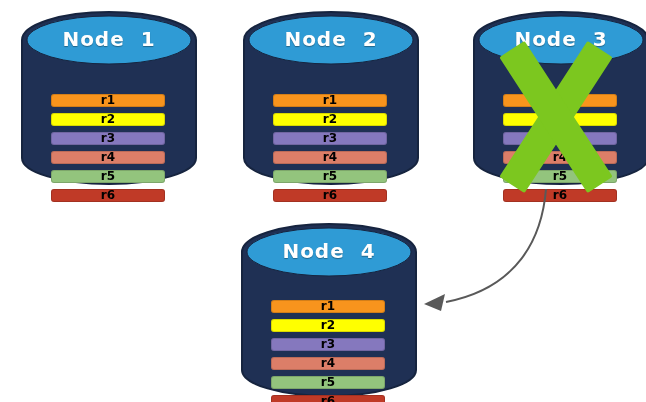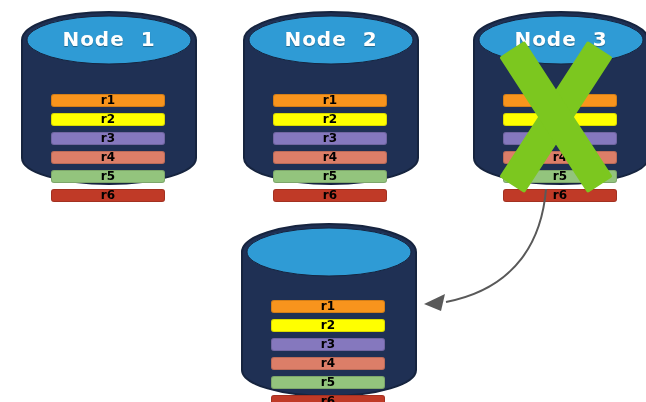--- a/index.html
+++ b/index.html
@@ -91,20 +91,21 @@
       <rect x="69" y="26" width="30" height="162" rx="2" transform="rotate(33 84 107)"></rect>
       <rect x="69" y="26" width="30" height="162" rx="2" transform="rotate(-33 84 107)"></rect>
     </svg>
   </div>
 
   <div class="node n4">
     <svg class="cyl" viewBox="0 0 178 178" preserveAspectRatio="none">
       <path class="cyl-body" d="M2,30 V148 A87,26 0 0 0 176,148 V30 A87,28 0 0 0 2,30 Z"></path>
       <ellipse class="cyl-top" cx="89" cy="30" rx="82" ry="24"></ellipse>
     </svg>
+    <div class="title">Node  4</div>
     <div class="rows">
       <div class="bar" style="background: rgb(248, 148, 29);">r1</div>
       <div class="bar" style="background: rgb(255, 255, 0);">r2</div>
       <div class="bar" style="background: rgb(133, 120, 190);">r3</div>
       <div class="bar" style="background: rgb(220, 126, 104);">r4</div>
       <div class="bar" style="background: rgb(147, 196, 125);">r5</div>
       <div class="bar" style="background: rgb(192, 58, 39);">r6</div>
     </div>
   </div>
 

